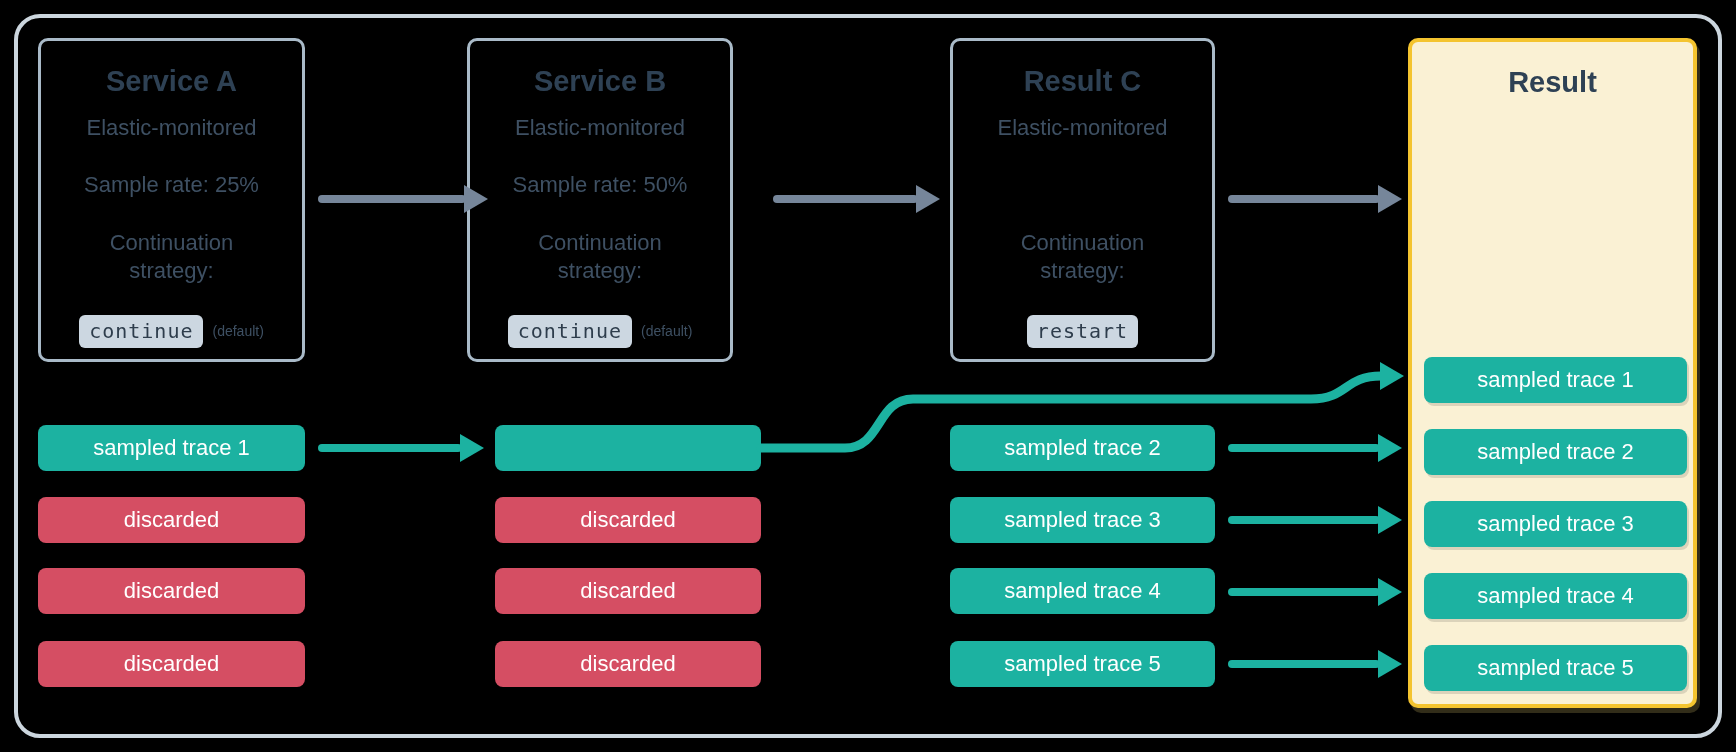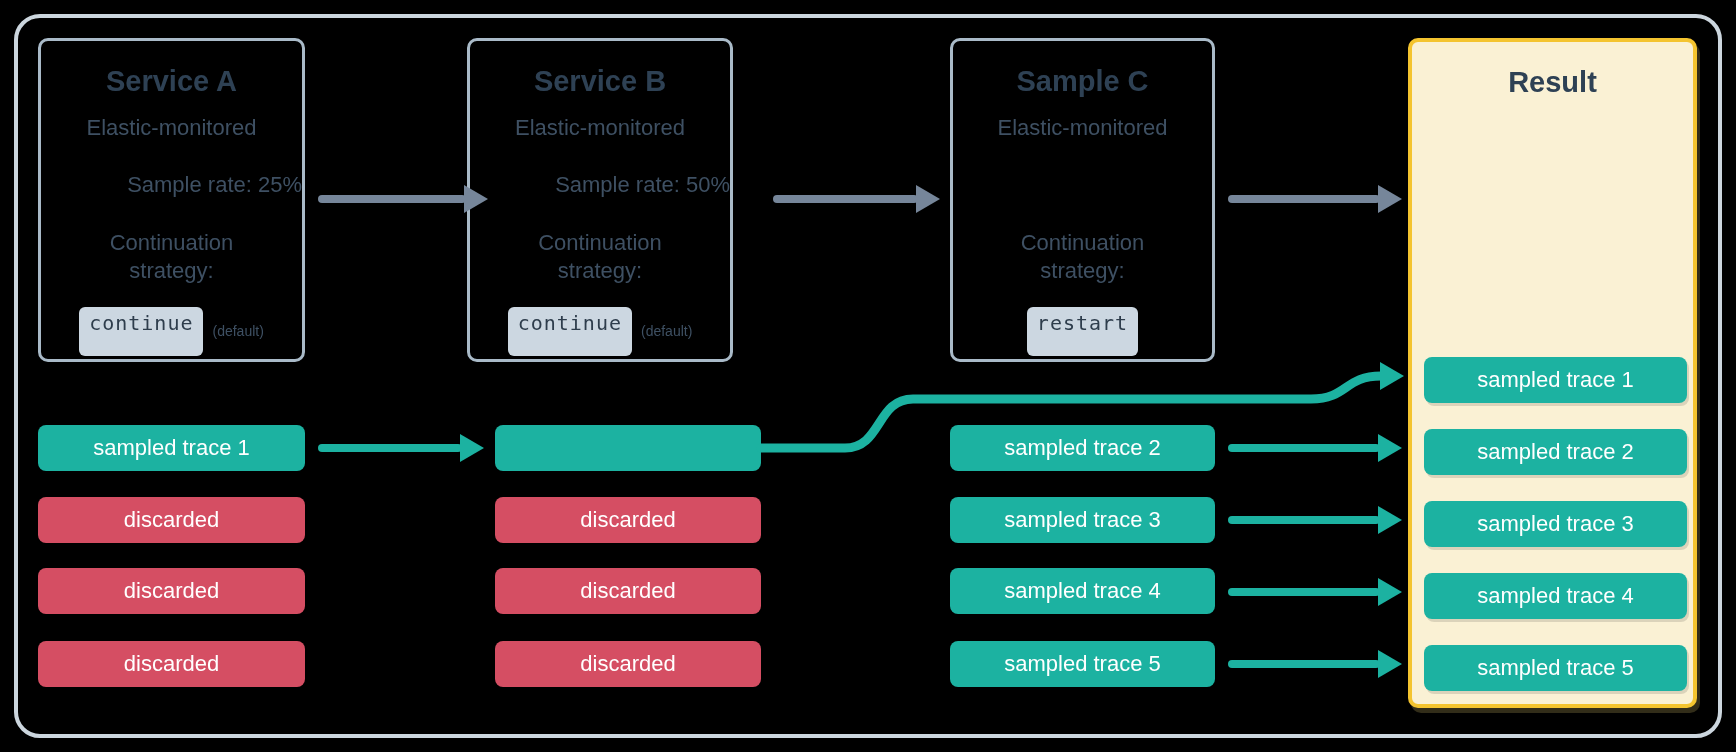--- a/index.html
+++ b/index.html
@@ -17,28 +17,28 @@
   
   .service-box{position:absolute;top:38px;height:324px;border:3px solid var(--box-border);
     border-radius:10px;box-sizing:border-box;}
   .svc-a{left:38px;width:267px;}
   .svc-b{left:467px;width:266px;}
   .svc-c{left:950px;width:265px;}
   .svc-title{position:absolute;top:24px;left:0;right:0;text-align:center;
     font-size:29px;font-weight:700;color:var(--slate-dark);}
   .svc-sub{position:absolute;top:74px;left:0;right:0;text-align:center;
     font-size:22px;font-weight:400;color:var(--slate-body);}
-  .svc-rate{position:absolute;top:131px;left:0;right:0;text-align:right;
+  .svc-rate{position:absolute;top:131px;left:0;right:0;text-align:center;
     font-size:22px;font-weight:500;color:var(--slate-body);}
   .svc-strat{position:absolute;top:188px;left:30px;right:30px;text-align:center;
     font-size:22px;font-weight:500;line-height:28px;color:var(--slate-body);}
   .chip-row{position:absolute;top:272px;left:0;right:0;height:36px;
     display:flex;align-items:center;justify-content:center;gap:9px;}
   .chip{background:var(--chip-bg);color:var(--chip-text);border-radius:6px;
-    padding:4px 10px 21px 10px;font-family:"DejaVu Sans Mono","Liberation Mono",monospace;
+    padding:4px 10px 5px 10px;font-family:"DejaVu Sans Mono","Liberation Mono",monospace;
     font-size:20px;letter-spacing:1px;}
   .chip-suffix{font-size:14px;color:var(--slate-body);font-weight:500;}
   .chip-suffix:empty{display:none;}
 
   
   .result-box{position:absolute;left:1408px;top:38px;width:289px;height:670px;
     background:var(--cream);border:4px solid var(--gold);border-radius:10px;
     box-sizing:border-box;box-shadow:3px 5px 0 rgba(110,100,55,0.45);}
   .result-title{position:absolute;top:24px;left:0;right:0;text-align:center;
     font-size:29px;font-weight:700;color:var(--slate-dark);}
@@ -89,21 +89,21 @@
     <div class="svc-sub">Elastic-monitored</div>
     <div class="svc-rate">Sample rate: 50%</div>
     <div class="svc-strat">Continuation strategy:</div>
     <div class="chip-row">
       <span class="chip">continue</span>
       <span class="chip-suffix">(default)</span>
     </div>
   </div>
 
   <div class="service-box svc-c">
-    <div class="svc-title">Sample C</div>
+    <div class="svc-title">Result C</div>
     <div class="svc-sub">Elastic-monitored</div>
     <div class="svc-strat">Continuation strategy:</div>
     <div class="chip-row">
       <span class="chip">restart</span>
 
     </div>
   </div>
 
   <div class="shaft gray" style="left:318px;top:195px;width:148px"></div>
   <div class="head gray" style="left:464px;top:185px"></div>

